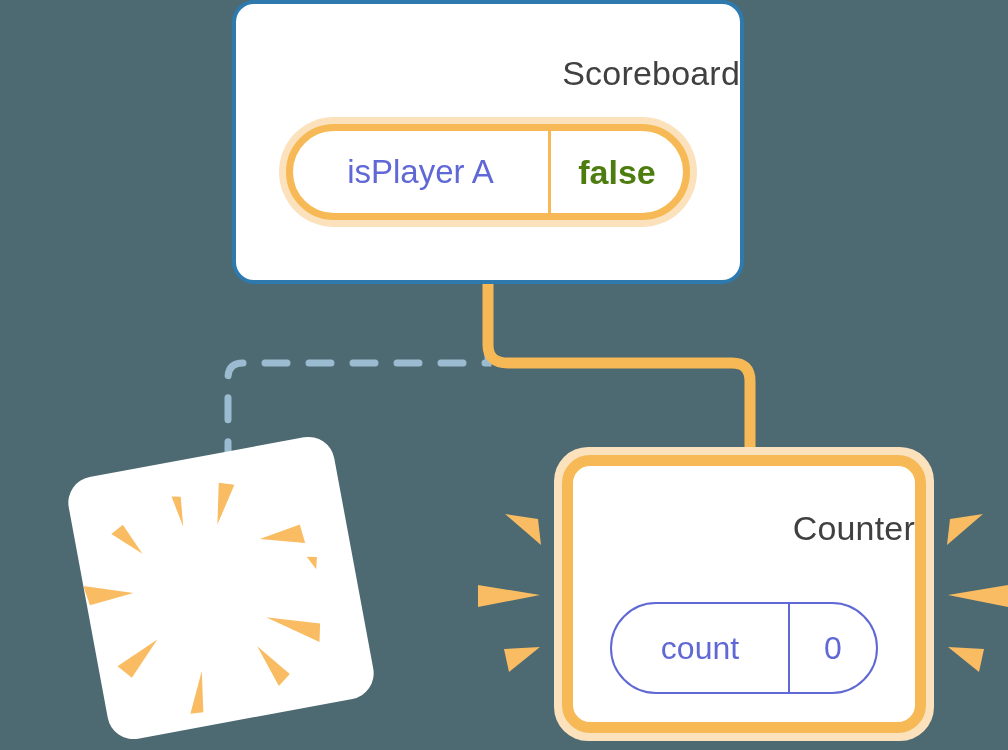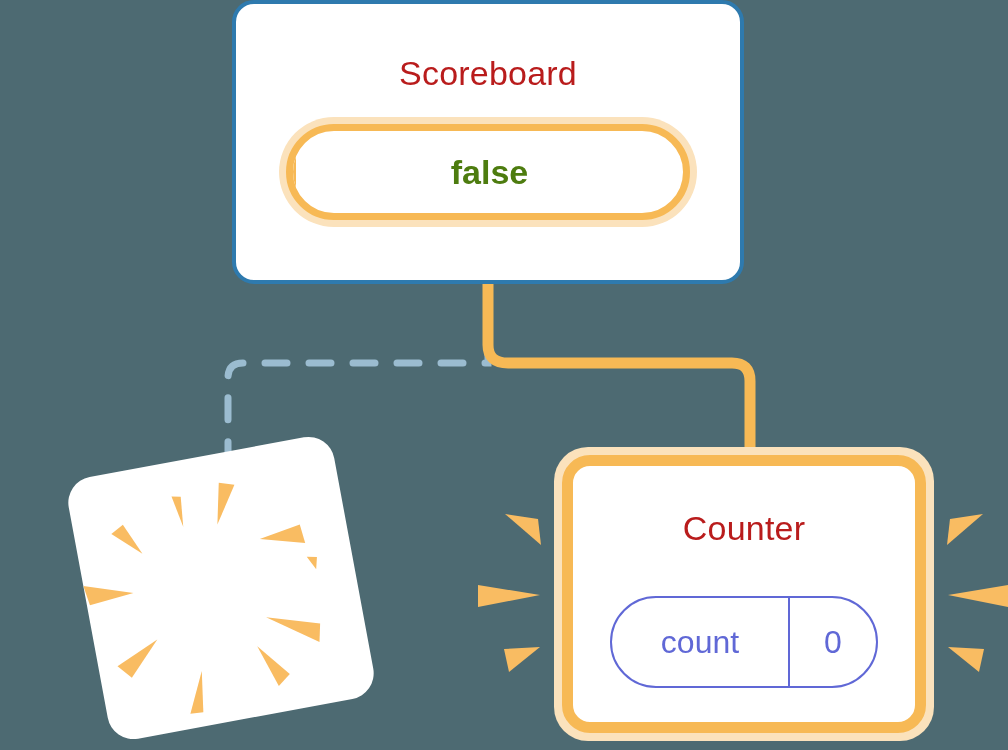--- a/index.html
+++ b/index.html
@@ -36,22 +36,22 @@
     top: 0px;
     width: 512px;
     height: 284px;
     background: #ffffff;
     border: 4px solid #2e7aae;
     border-radius: 22px;
     box-sizing: border-box;
     z-index: 5;
   }
   .card-title-blue {
-    text-align: center;
-    color: #b91c1c;
+    text-align: right;
+    color: #404040;
     font-size: 34px;
     font-weight: 400;
     letter-spacing: 0.2px;
   }
   .scoreboard-title {
     margin-top: 50px;
   }
 
   
   .pill-highlight-wrap {
@@ -128,21 +128,21 @@
     background: #ffffff;
     box-sizing: border-box;
   }
   .counter-title {
     margin-top: 43px;
   }
   .pill-plain {
     position: absolute;
     left: 50%;
     transform: translateX(-50%);
-    top: 130px;
+    top: 136px;
     width: 268px;
     height: 92px;
     border: 2px solid #6068d6;
     border-radius: 999px;
     background: #ffffff;
     box-sizing: border-box;
     display: flex;
     align-items: stretch;
     overflow: hidden;
   }
@@ -198,20 +198,21 @@
 
     <path d="M 488 282 L 488 345 Q 488 363 508 363 L 732 363 Q 750 363 750 381 L 750 468" fill="none" stroke="#f7b955" stroke-width="11" stroke-linecap="butt"></path>
   </svg>
 
   <div class="card-scoreboard">
     <div class="card-title-blue scoreboard-title">Scoreboard</div>
 
     <div class="pill-highlight-wrap">
       <div class="pill-glow"></div>
       <div class="pill-ring">
+        <div class="pill-key-hl">isPlayer A</div>
         <div class="pill-val-hl">false</div>
       </div>
     </div>
   </div>
 
   <svg class="layer-svg" viewBox="0 0 1008 750" width="1008" height="750" aria-hidden="true">
     <path fill="#f9bc62" d="M 701 97
              C 704 116 710 123 727 127
              C 710 131 704 138 701 157
              C 698 138 692 131 675 127

